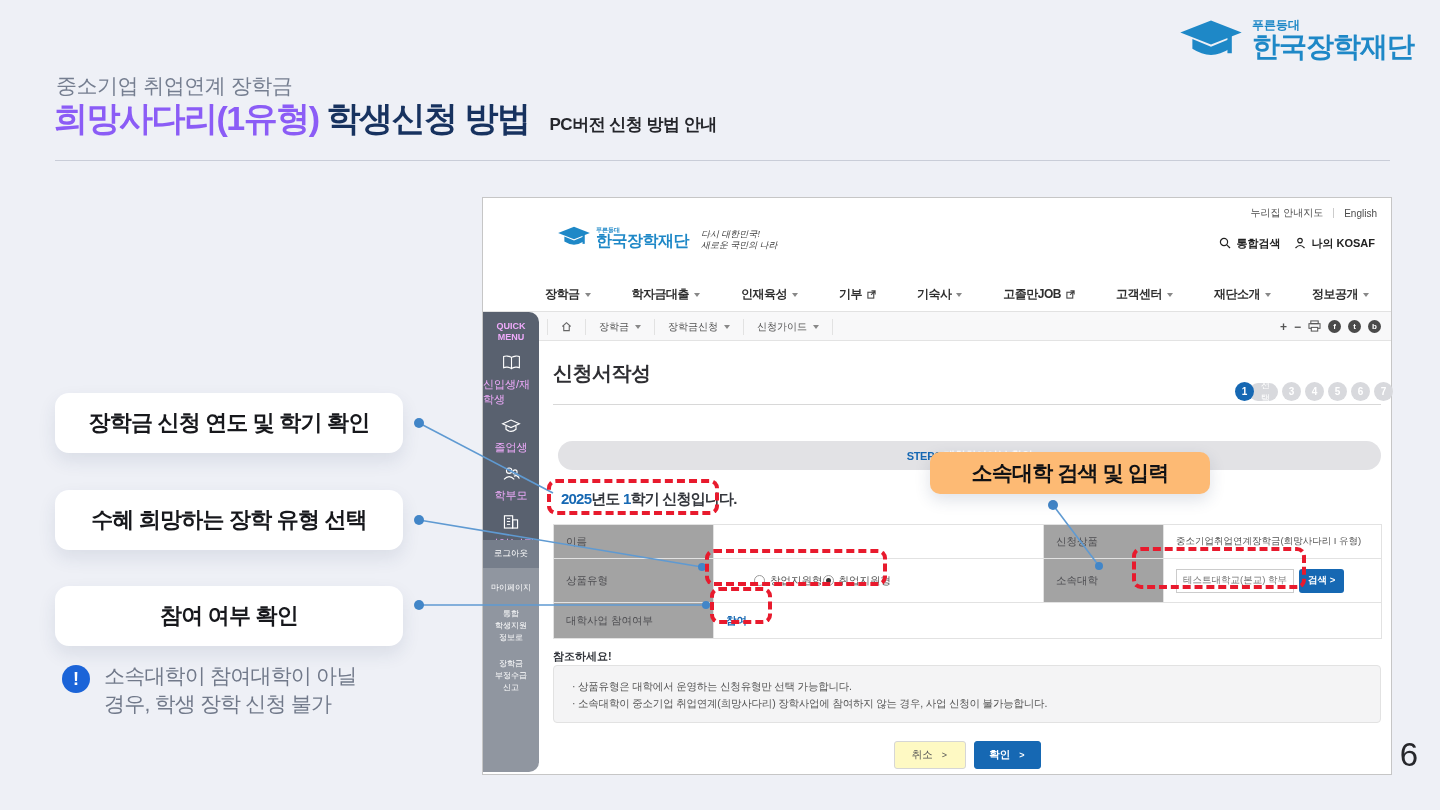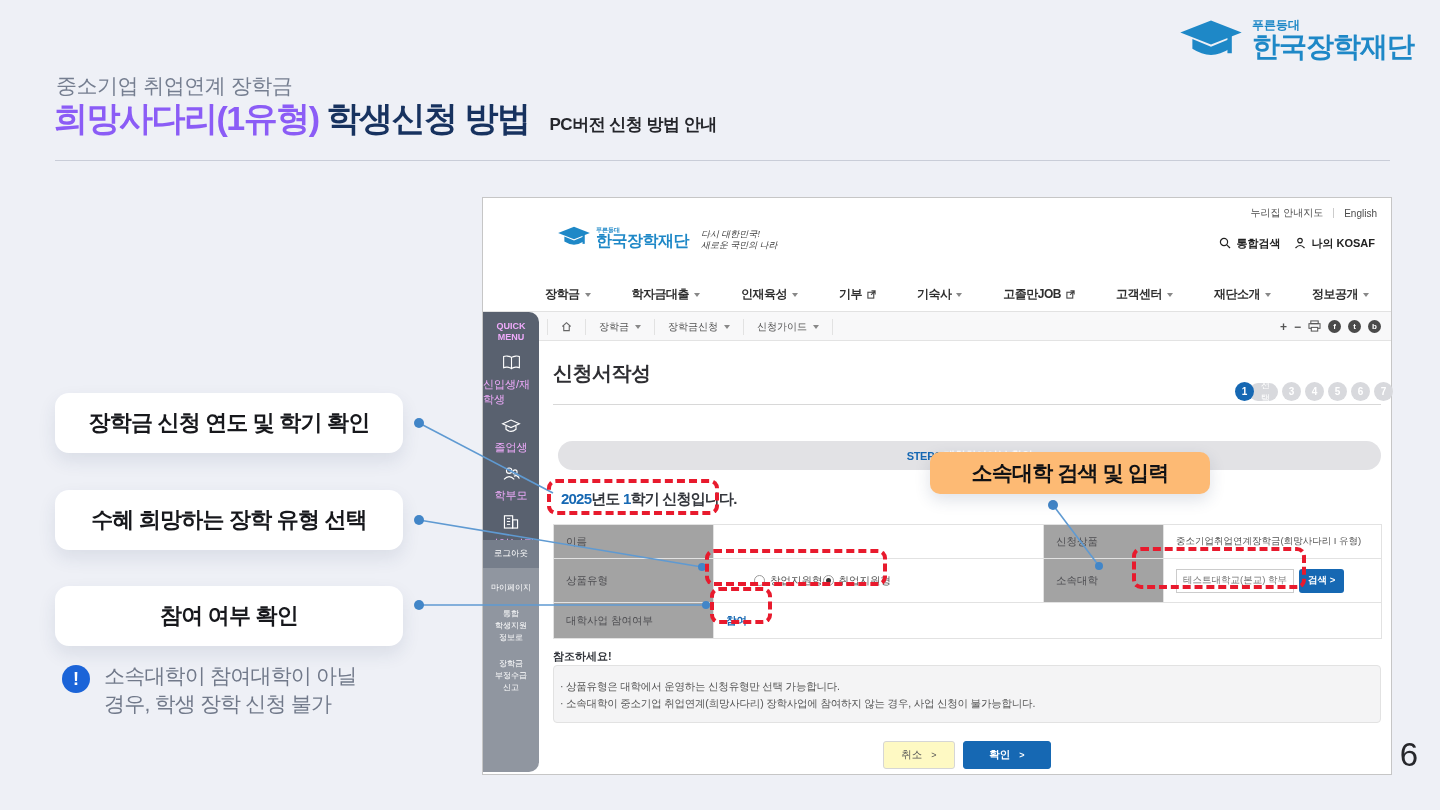--- a/index.html
+++ b/index.html
@@ -104,28 +104,28 @@
   .radio.sel::after { content:""; position:absolute; left:2px; top:2px; width:5px; height:5px; border-radius:50%; background:#333; }
   .univ-cell { display:flex; align-items:center; gap:5px; }
   .univ-input { width:118px; height:24px; border:1px solid #ccc; font-size:9.5px; color:#777; padding:0 6px;
                 font-family:"Liberation Sans", sans-serif; }
   .btn-search { height:24px; background:#1668b3; color:#fff; border:none; border-radius:3px; font-size:9.5px;
                 padding:0 9px; font-weight:700; cursor:pointer; font-family:"Liberation Sans", sans-serif; }
   .participate { color:#1668b3; font-weight:700; }
 
   .note-title { position:absolute; left:70px; top:451px; font-size:11px; font-weight:800; color:#33363c; }
   .note-box { position:absolute; left:70px; top:467px; width:828px; height:58px; background:#f4f4f5; border:1px solid #e2e2e2;
-              border-radius:4px; padding:11px 6px; font-size:10.5px; color:#555; }
+              border-radius:4px; padding:11px 18px; font-size:10.5px; color:#555; }
   .note-item { margin:3px 0; letter-spacing:-0.2px; }
   .note-item::before { content:"· "; }
   .actions { position:absolute; left:70px; top:543px; width:828px; display:flex; justify-content:center; gap:8px; }
   .btn { height:28px; border-radius:3px; font-size:10.5px; display:flex; align-items:center; justify-content:center; gap:9px;
          cursor:pointer; font-family:"Liberation Sans", sans-serif; }
   .btn-cancel { width:72px; background:#fef9c3; border:1px solid #d6d6d6; color:#555; }
-  .btn-confirm { width:88px; background:#1668b3; border:1px solid #1668b3; color:#fff; font-weight:700; }
+  .btn-confirm { width:67px; background:#1668b3; border:1px solid #1668b3; color:#fff; font-weight:700; }
   .btn .arr { font-size:9px; }
 </style>
 </head>
 <body>
 
 <div class="slide">
 
   <div class="hdr-eyebrow">중소기업 취업연계 장학금</div>
   <div class="hdr-titlebar">
     <span class="hdr-hl">희망사다리(1유형)</span>

